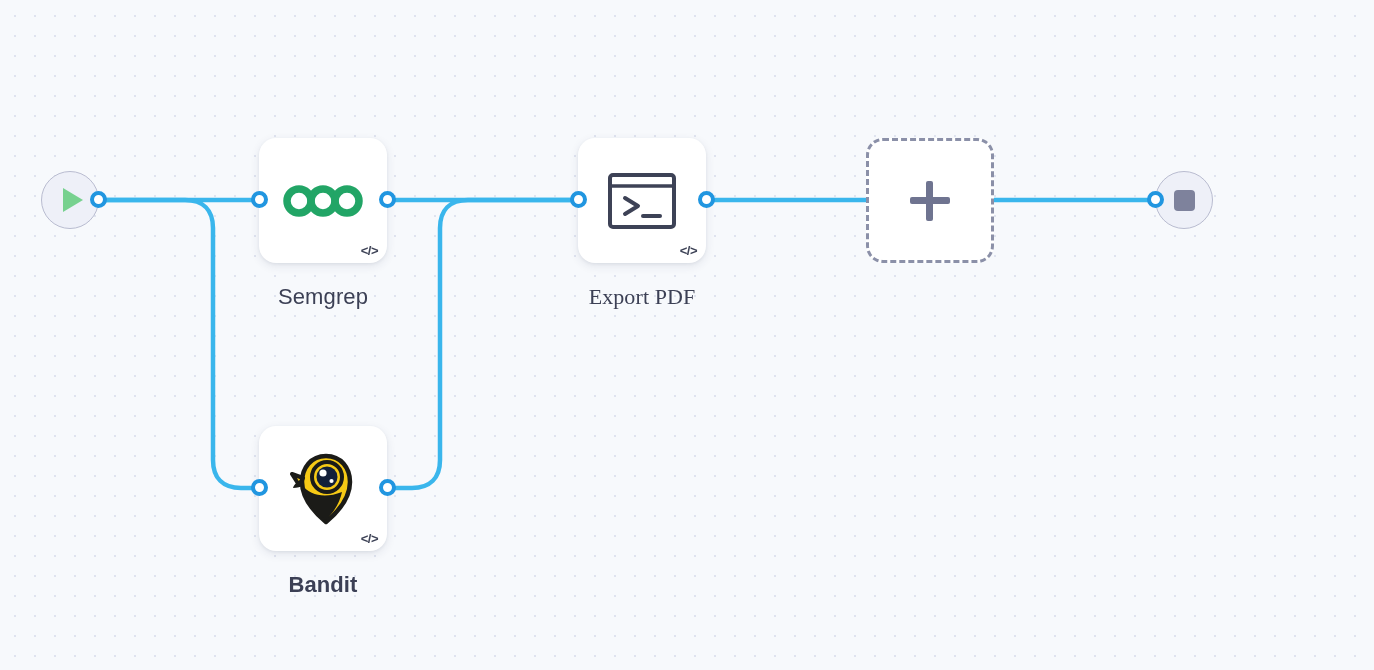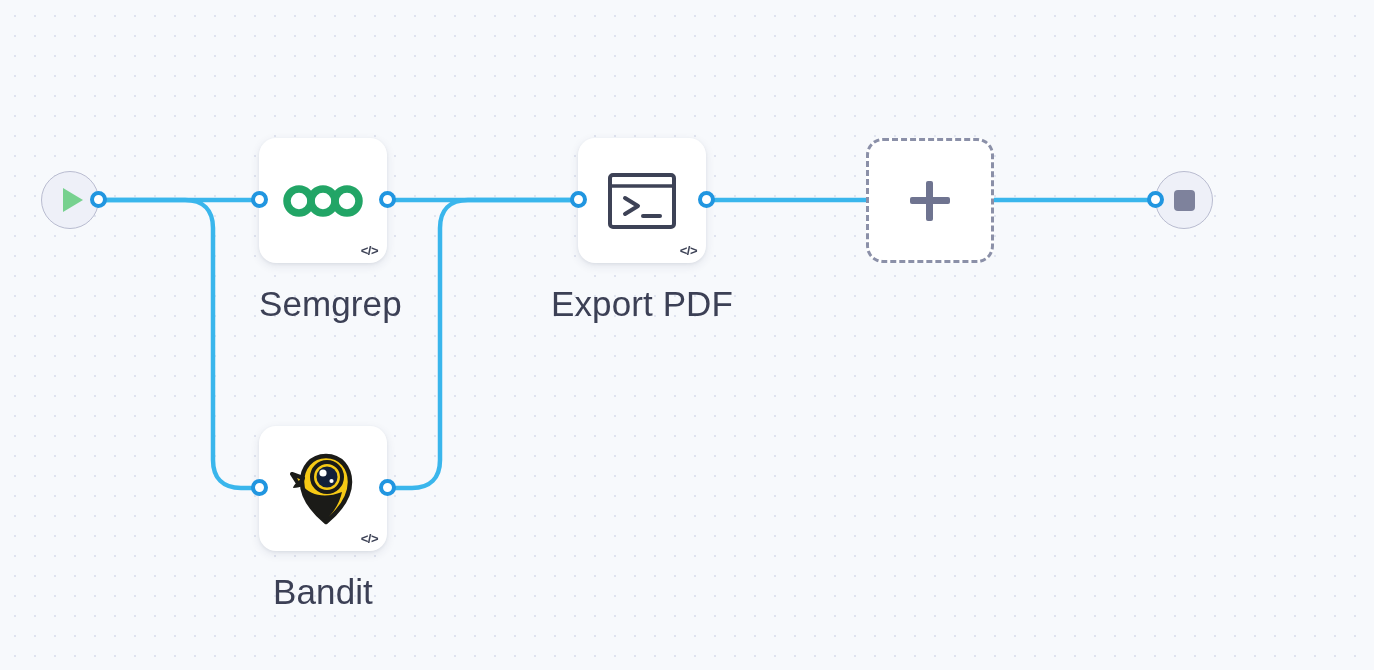--- a/index.html
+++ b/index.html
@@ -122,21 +122,21 @@
     left: 0; top: 16px; width: 40px; height: 7px;
   }
   .plus-glyph::after {
     top: 0; left: 16px; height: 40px; width: 7px;
   }
 
   
   .node-label {
     position: absolute;
     text-align: center;
-    font-size: 35px;
+    font-size: 22px;
     color: #3c4055;
     white-space: nowrap;
     font-weight: 400;
     letter-spacing: 0.1px;
   }
   .node-label.muted {
     color: #5c6178;
     font-size: 26px;
   }
 
@@ -206,37 +206,37 @@
         <circle cx="37" cy="25" r="15" fill="#f6c915" stroke="#1b1b18" stroke-width="4"></circle>
         <circle cx="37" cy="25" r="10.5" fill="#13203a"></circle>
         <circle cx="33" cy="21" r="3.6" fill="#ffffff"></circle>
         <circle cx="41.5" cy="29" r="2.1" fill="#ffffff"></circle>
       </svg>
     </div>
     <span class="code-badge">&lt;/&gt;</span>
   </div>
   <div class="handle" style="left:251px; top:479px;"></div>
   <div class="handle" style="left:379px; top:479px;"></div>
-  <div class="node-label" style="left:259px; top:572px; width:128px;">Bandit</div>
+  <div class="node-label" style="left:259px; top:572px; width:128px;font-weight:bold;">Bandit</div>
 
   <div class="card" style="left:578px; top:138px;">
     <div class="card-inner">
 
       <svg width="70" height="58" viewBox="0 0 70 58" xmlns="http://www.w3.org/2000/svg">
         <rect x="3" y="3" width="64" height="52" rx="3" ry="3" fill="#ffffff" stroke="#3d4256" stroke-width="4"></rect>
         <line x1="3" y1="14" x2="67" y2="14" stroke="#3d4256" stroke-width="3.5"></line>
         <polyline points="18,26 31,34 18,42" fill="none" stroke="#3d4256" stroke-width="4" stroke-linecap="round" stroke-linejoin="round"></polyline>
         <line x1="36" y1="44" x2="53" y2="44" stroke="#3d4256" stroke-width="4" stroke-linecap="round"></line>
       </svg>
     </div>
     <span class="code-badge">&lt;/&gt;</span>
   </div>
   <div class="handle" style="left:570px; top:191px;"></div>
   <div class="handle" style="left:698px; top:191px;"></div>
-  <div class="node-label" style="left:550px; top:284px; width:184px;">Export PDF</div>
+  <div class="node-label" style="left:550px; top:284px; width:184px;font-family:Liberation Serif, serif;">Export PDF</div>
 
   <div class="dashed-card" style="left:866px; top:138px;">
     <div class="plus-glyph"></div>
   </div>
 
   <div class="handle" style="left:1147px; top:191px;"></div>
   <div class="round-node" style="left:1155px; top:171px;">
     <div class="stop-glyph"></div>
   </div>
 

